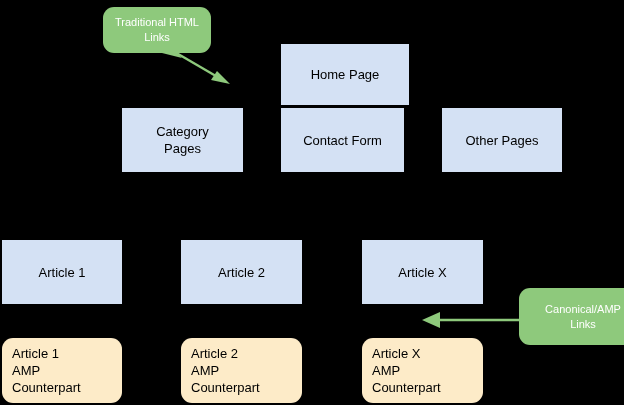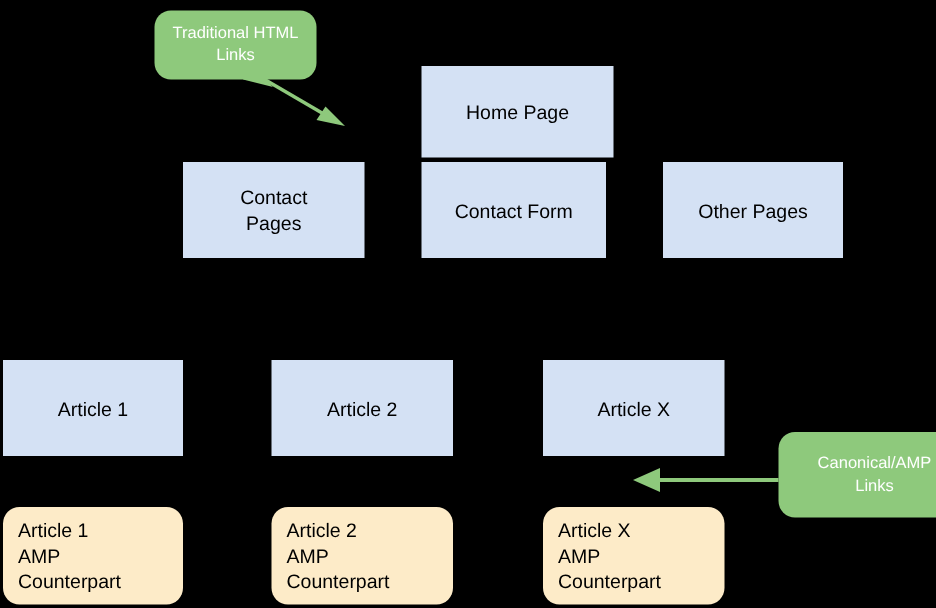--- a/index.html
+++ b/index.html
@@ -71,21 +71,21 @@
       <line x1="519" y1="320" x2="435" y2="320" stroke="#8ec97c" stroke-width="2.6"></line>
       <path d="M 422 320 L 440 312 L 440 328 Z" fill="#8ec97c"></path>
     </g>
   </svg>
 
   <div class="node page" style="left:281px; top:4px; width:128px; height:61px;margin-top:40px;">
     <span>Home Page</span>
   </div>
 
   <div class="node page" style="left:122px; top:108px; width:121px; height:64px;">
-    <span>Contact
+    <span>Category
 Pages</span>
   </div>
 
   <div class="node page" style="left:281px; top:108px; width:123px; height:64px;text-align:right;">
     <span>Contact Form</span>
   </div>
 
   <div class="node page" style="left:442px; top:108px; width:120px; height:64px;">
     <span>Other Pages</span>
   </div>

